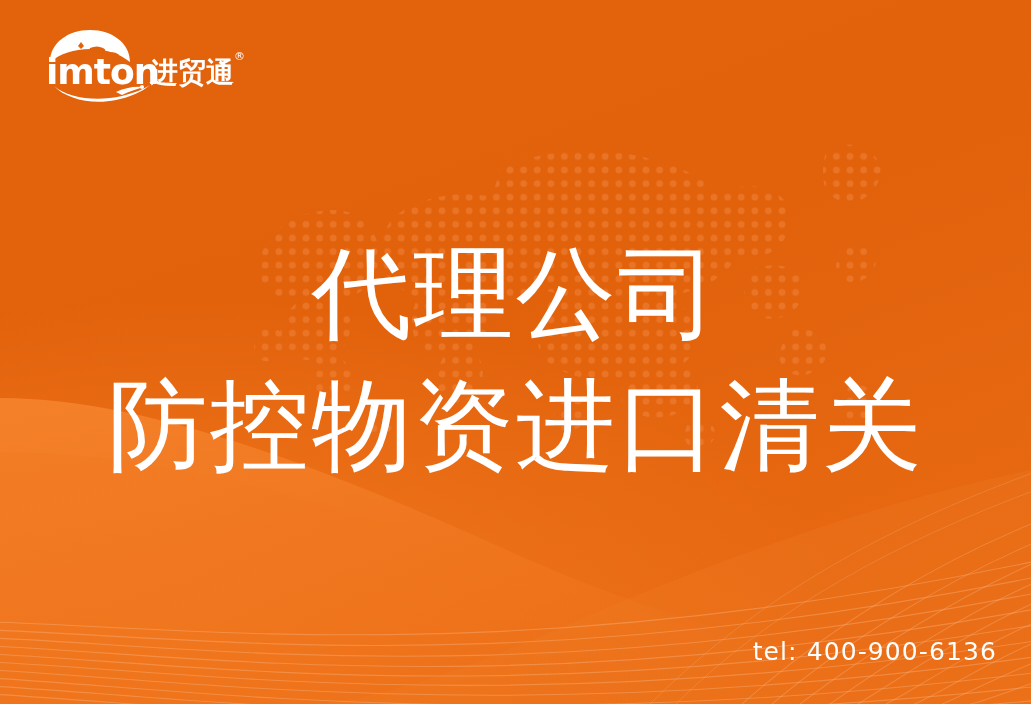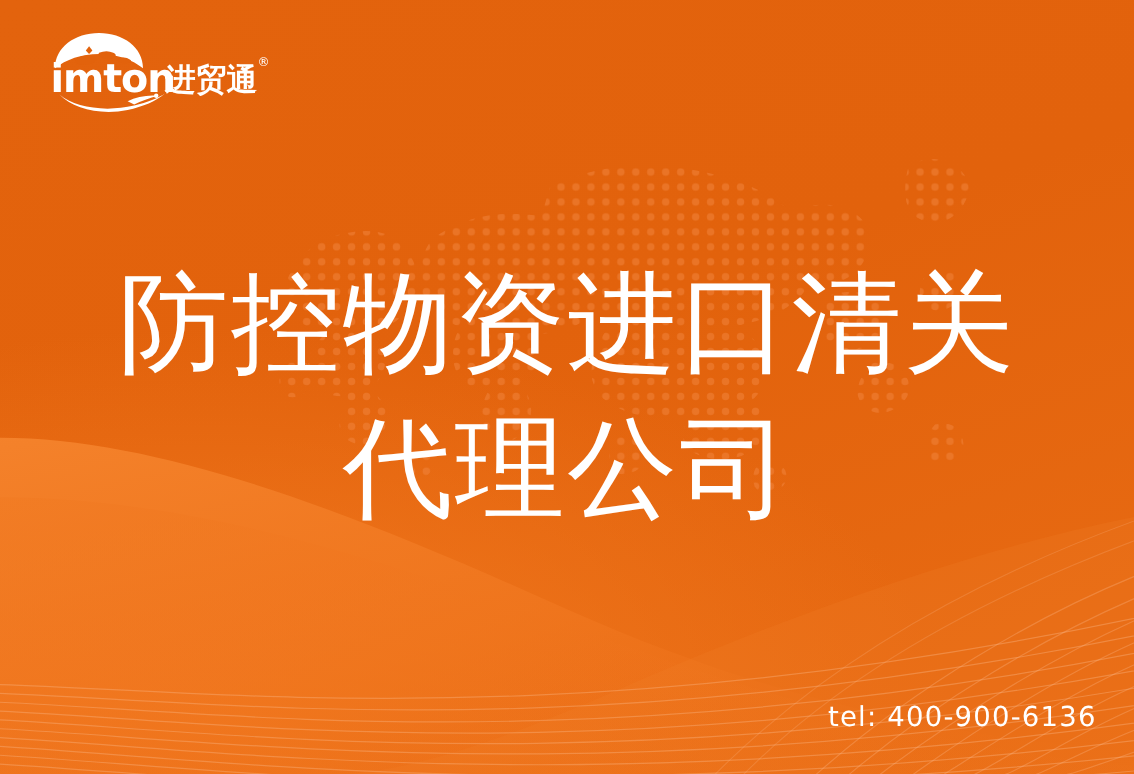--- a/index.html
+++ b/index.html
@@ -190,19 +190,19 @@
 
       <text x="8" y="58" font-family="'DejaVu Sans','Liberation Sans',sans-serif" font-size="36" font-weight="700" fill="#ffffff" letter-spacing="-1">imton</text>
 
       <text x="112" y="56" font-family="'DejaVu Sans','Liberation Sans',sans-serif" font-size="28" font-weight="700" fill="#ffffff" letter-spacing="0">进贸通</text>
 
       <text x="196" y="34" font-family="'DejaVu Sans','Liberation Sans',sans-serif" font-size="11" fill="#ffffff">®</text>
     </svg>
   </div>
 
   <div id="headline">
+    <span class="headline-line">代理公司</span>
     <span class="headline-line">防控物资进口清关</span>
-    <span class="headline-line">代理公司</span>
   </div>
 
   <div id="tel">tel: 400-900-6136</div>
 
 </div>
 
 </body></html>

